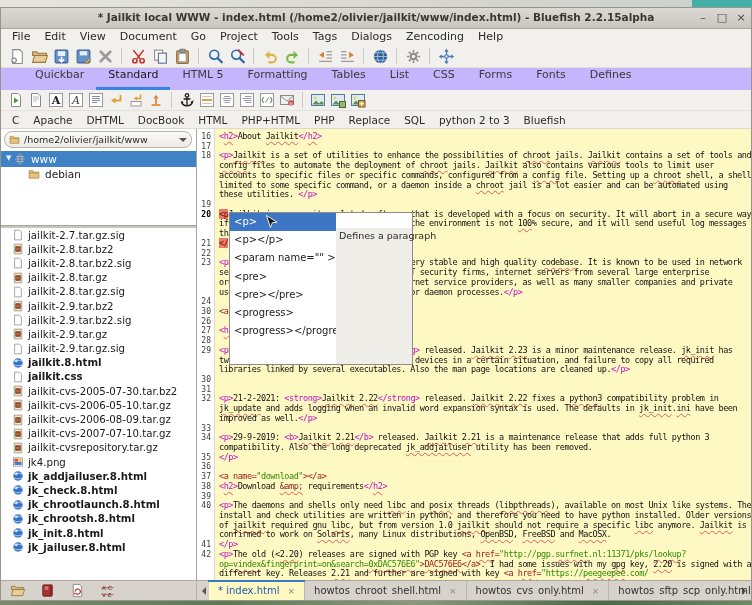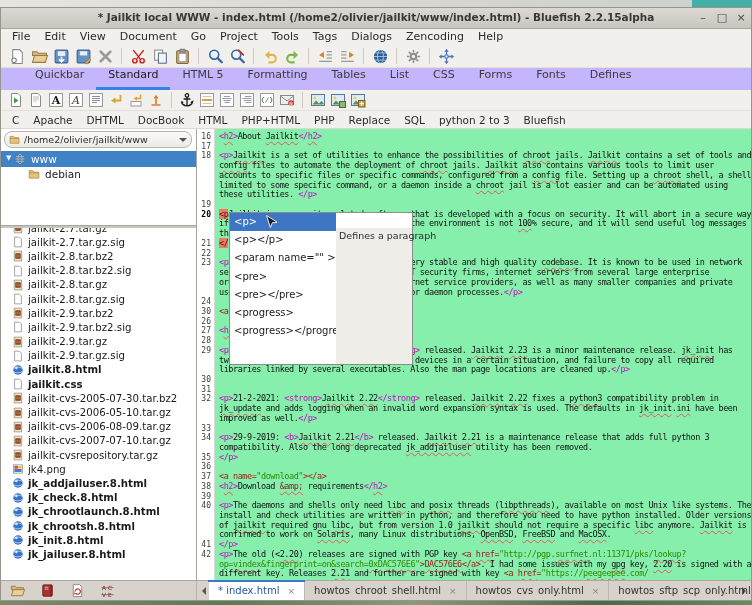--- a/index.html
+++ b/index.html
@@ -47,21 +47,21 @@
   .ticon svg{width:100%;height:100%;display:block}
   #tree-divider{position:absolute;left:0;top:96px;width:100%;height:2px;background:#c9c5bd;border-top:1px solid #a9a6a0}
   #files{position:absolute;left:0;top:99px;width:100%;height:354px;overflow:hidden}
   .frow{height:14.2px;display:flex;align-items:center;padding-left:11px}
   .frow.clip{margin-top:-7px}
   .ficon{width:12px;height:12px;margin-right:4px;flex:0 0 auto}
   .ficon svg{width:100%;height:100%;display:block}
   .flabel{font-size:10.2px;color:#1a1a1a;white-space:nowrap}
   .flabel.bold{font-weight:bold}
   
-  #editor{flex:1 1 auto;position:relative;background:#86efac;overflow:hidden}
+  #editor{flex:1 1 auto;position:relative;background:#fef9c3;overflow:hidden}
   #gutter{position:absolute;left:0;top:0;bottom:0;width:18px;background:#fff;border-right:1px solid #d8d8d8;padding-top:3px;box-sizing:border-box}
   .gnum{height:9.72px;line-height:9.72px;font-family:"DejaVu Sans Mono",monospace;font-size:8px;color:#3c3c3c;text-align:right;padding-right:3px}
   .gnum.cur{font-weight:bold;color:#000}
   #code{position:absolute;left:22px;right:0;top:0;bottom:0;padding-top:3px;overflow:hidden}
   .crow{height:9.72px;line-height:9.72px;font-family:"DejaVu Sans Mono",monospace;font-size:8.5px;letter-spacing:-0.45px;white-space:pre;color:#111}
   .ct{color:#c010c0}
   .ca{color:#a02018}
   .cs{color:#2f8a00}
   .ce{color:#8b1a1a}
   .cx{background:#f07868;color:#5d0a0a}
@@ -80,21 +80,21 @@
   #side-tools{flex:0 0 196px;width:196px;display:flex;align-items:center;gap:15px;padding-left:9px;box-sizing:border-box;border-right:1px solid #b5b1a9}
   .stool{width:15px;height:15px}
   .stool svg{width:100%;height:100%;display:block}
   #tabstrip{flex:1;display:flex;align-items:stretch;min-width:0;position:relative}
   .tab-arrow{width:12px;display:flex;align-items:center;justify-content:center;flex:0 0 12px}
   .arr{width:0;height:0;border:4px solid transparent}
   .arr.left{border-right-color:#5a574f;margin-right:2px}
   .arr.right{border-left-color:#5a574f;margin-left:2px}
   .dtab{display:flex;align-items:center;padding:0 9px;border-right:1px solid #bcb8b0;position:relative;max-width:170px;flex:0 1 auto}
   .dtab .dlabel{font-size:10px;color:#33312d;white-space:nowrap;overflow:hidden}
-  .dtab.active{background:#ffffff}
+  .dtab.active{background:#fef9c3}
   .dtab.active::before{content:"";position:absolute;left:-1px;right:-1px;top:-1px;height:2px;background:#3a78c8}
   .dtab.active .dlabel{color:#2458a8}
   .dclose{font-size:9px;color:#8a877f;margin-left:8px;line-height:10px}
 </style>
 </head>
 <body>
 
 <div id="screen">
   <div class="desk-top"></div>
   <div class="desk-teal"></div>
@@ -347,30 +347,20 @@
                 <svg viewBox="0 0 16 16">
                   <path d="M1.5 3.5h5l1.5 2h6.5V13.5h-13z" fill="#e8c27a" stroke="#a8884a"></path>
                   <path d="M1.5 6.5h13" stroke="#a8884a"></path>
                 </svg>
               </span>
               <span>debian</span>
             </div>
           </div>
         <div id="tree-divider"></div>
         <div id="files">
-            <div class="frow clip">
-              <span class="ficon">
-                <svg viewBox="0 0 16 16">
-                  <path d="M3 1.5h10v13H3z" fill="#ece4d4" stroke="#9a8a6a"></path>
-                  <rect x="5" y="5" width="6" height="6" fill="#a0522d" stroke="#6a3a1a"></rect>
-                  <path d="M5 8h6" stroke="#c98a5a"></path>
-                </svg>
-              </span>
-              <span class="flabel">jailkit-2.7.tar.gz</span>
-            </div>
             <div class="frow">
               <span class="ficon">
                 <svg viewBox="0 0 16 16">
                   <path d="M3.5 1.5h6.5l2.5 2.5V14.5h-9z" fill="#fff" stroke="#8a8a8a"></path>
                 </svg>
               </span>
               <span class="flabel">jailkit-2.7.tar.gz.sig</span>
             </div>
             <div class="frow">
               <span class="ficon">

